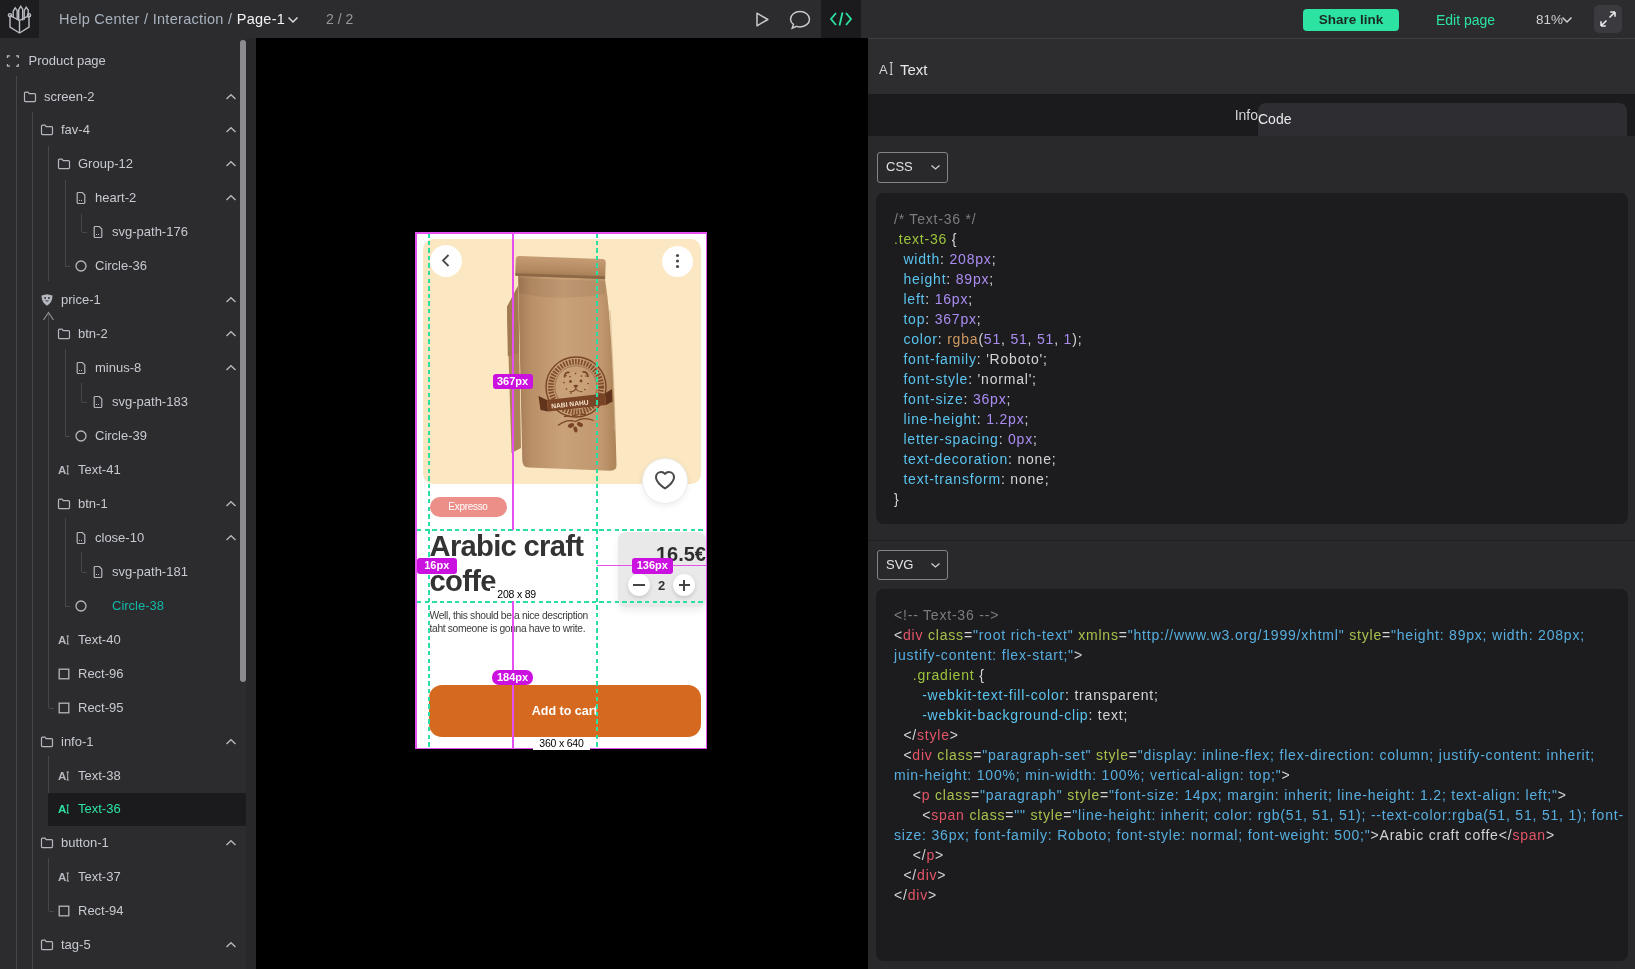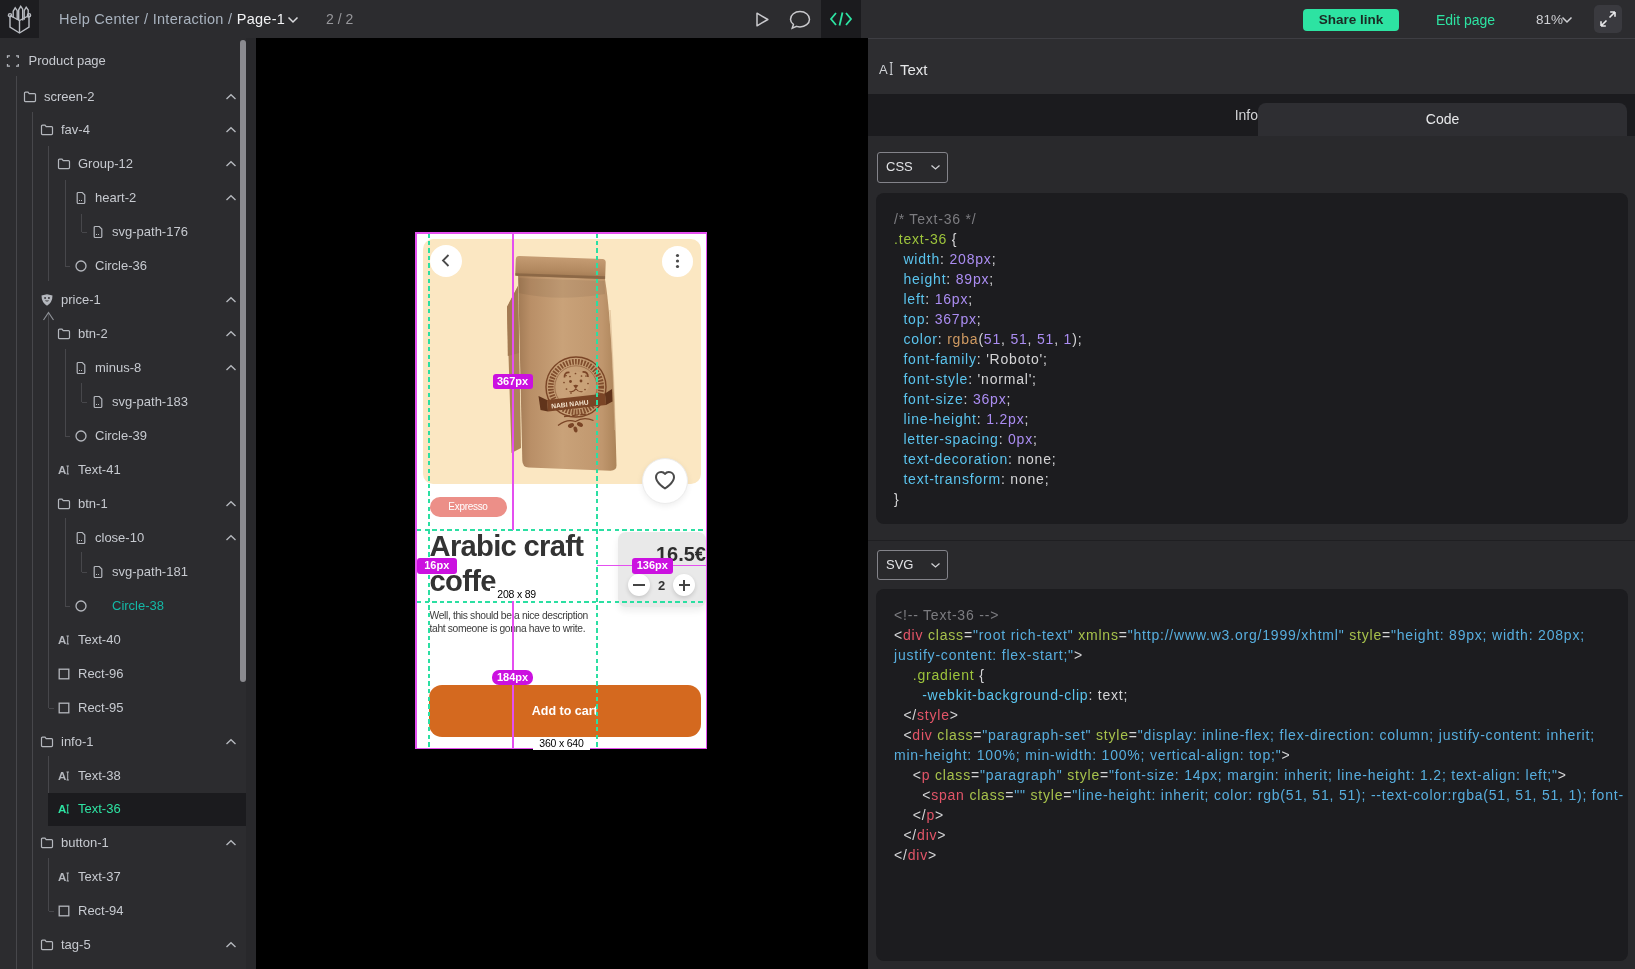--- a/index.html
+++ b/index.html
@@ -344,21 +344,21 @@
   </div>
 <div class="abs" style="left:868px;top:38px;width:767px;height:1px;background:#3e3e43"></div>
 <div class="abs" style="left:868px;top:39px;width:767px;height:54.5px;background:#2d2d30"></div>
 <svg class="abs" style="left:879px;top:61px" width="16" height="15" viewBox="0 0 16 15" fill="none">
     <text x="0" y="12.5" font-family="Liberation Sans" font-size="13" fill="#cfd2d6">A</text>
     <path d="M12.2 1.5 v12 M10.8 1.5 h2.8 M10.8 13.5 h2.8" stroke="#cfd2d6" stroke-width="1.1"></path>
   </svg>
 <div class="abs" style="left:900px;top:61px;font-size:15px;color:#e6e7e9">Text</div>
 <div class="abs" style="left:868px;top:93.5px;width:767px;height:42.5px;background:#1b1b1e"></div>
 <div class="abs" style="left:868px;top:93.5px;width:390px;height:42.5px;text-align:right;font-size:14px;color:#d2d3d6;line-height:42.5px">Info</div>
-<div class="abs" style="left:1258px;top:103px;width:369px;height:33px;background:#2e2e32;border-radius:8px 8px 0 0;text-align:center;font-size:14px;color:#e8e9eb;line-height:33px">Code</div>
+<div class="abs" style="left:1258px;top:103px;width:369px;height:33px;background:#2e2e32;border-radius:8px 8px 0 0;text-align:left;font-size:14px;color:#e8e9eb;line-height:33px">Code</div>
 <div class="abs" style="left:868px;top:136px;width:767px;height:833px;background:#29292c"></div>
 <div class="abs" style="left:868px;top:539.5px;width:767px;height:1px;background:#1f1f22"></div>
 <div class="abs" style="left:877px;top:151.5px;width:71px;height:31px;border:1px solid #83838a;border-radius:3px"></div>
 <div class="abs" style="left:886px;top:159.0px;font-size:13px;color:#e2e3e6">CSS</div>
 <svg class="abs" style="left:930px;top:164.0px" width="11" height="7" viewBox="0 0 11 7" fill="none">
     <path d="M1.5 1.5 L5.5 5 L9.5 1.5" stroke="#cfd0d4" stroke-width="1.3"></path>
   </svg>
 <div class="abs" style="left:877px;top:549.5px;width:71px;height:30px;border:1px solid #83838a;border-radius:3px"></div>
 <div class="abs" style="left:886px;top:556.5px;font-size:13px;color:#e2e3e6">SVG</div>
 <svg class="abs" style="left:930px;top:561.5px" width="11" height="7" viewBox="0 0 11 7" fill="none">
@@ -379,21 +379,23 @@
     <div class="cl"><span class="wt">  </span><span class="pr">letter-spacing</span><span class="wt">: </span><span class="vl">0px</span><span class="wt">;</span></div>
     <div class="cl"><span class="wt">  </span><span class="pr">text-decoration</span><span class="wt">: none;</span></div>
     <div class="cl"><span class="wt">  </span><span class="pr">text-transform</span><span class="wt">: none;</span></div>
     <div class="cl"><span class="wt">}</span></div>
   </div>
 <div class="abs code" style="left:876px;top:589px;width:752px;height:372px;padding:16px 16px 0 18px">
     <div class="cl"><span class="cm">&lt;!-- Text-36 --&gt;</span></div>
     <div class="cl"><span class="wt">&lt;</span><span class="tg">div</span><span class="wt"> </span><span class="at">class</span><span class="wt">=</span><span class="st">"root rich-text"</span><span class="wt"> </span><span class="at">xmlns</span><span class="wt">=</span><span class="st">"http://www.w3.org/1999/xhtml"</span><span class="wt"> </span><span class="at">style</span><span class="wt">=</span><span class="st">"height: 89px; width: 208px;</span></div>
     <div class="cl"><span class="st">justify-content: flex-start;"</span><span class="wt">&gt;</span></div>
     <div class="cl"><span class="wt">    </span><span class="sel">.gradient</span><span class="wt"> {</span></div>
+    <div class="cl"><span class="wt">      </span><span class="pr">-webkit-text-fill-color</span><span class="wt">: transparent;</span></div>
     <div class="cl"><span class="wt">      </span><span class="pr">-webkit-background-clip</span><span class="wt">: text;</span></div>
     <div class="cl"><span class="wt">  &lt;/</span><span class="tg">style</span><span class="wt">&gt;</span></div>
     <div class="cl"><span class="wt">  &lt;</span><span class="tg">div</span><span class="wt"> </span><span class="at">class</span><span class="wt">=</span><span class="st">"paragraph-set"</span><span class="wt"> </span><span class="at">style</span><span class="wt">=</span><span class="st">"display: inline-flex; flex-direction: column; justify-content: inherit;</span></div>
     <div class="cl"><span class="st">min-height: 100%; min-width: 100%; vertical-align: top;"</span><span class="wt">&gt;</span></div>
     <div class="cl"><span class="wt">    &lt;</span><span class="tg">p</span><span class="wt"> </span><span class="at">class</span><span class="wt">=</span><span class="st">"paragraph"</span><span class="wt"> </span><span class="at">style</span><span class="wt">=</span><span class="st">"font-size: 14px; margin: inherit; line-height: 1.2; text-align: left;"</span><span class="wt">&gt;</span></div>
     <div class="cl"><span class="wt">      &lt;</span><span class="tg">span</span><span class="wt"> </span><span class="at">class</span><span class="wt">=</span><span class="st">""</span><span class="wt"> </span><span class="at">style</span><span class="wt">=</span><span class="st">"line-height: inherit; color: rgb(51, 51, 51); --text-color:rgba(51, 51, 51, 1); font-</span></div>
+    <div class="cl"><span class="st">size: 36px; font-family: Roboto; font-style: normal; font-weight: 500;"</span><span class="wt">&gt;Arabic craft coffe&lt;/</span><span class="tg">span</span><span class="wt">&gt;</span></div>
     <div class="cl"><span class="wt">    &lt;/</span><span class="tg">p</span><span class="wt">&gt;</span></div>
     <div class="cl"><span class="wt">  &lt;/</span><span class="tg">div</span><span class="wt">&gt;</span></div>
     <div class="cl"><span class="wt">&lt;/</span><span class="tg">div</span><span class="wt">&gt;</span></div>
   </div>
 </body></html>

